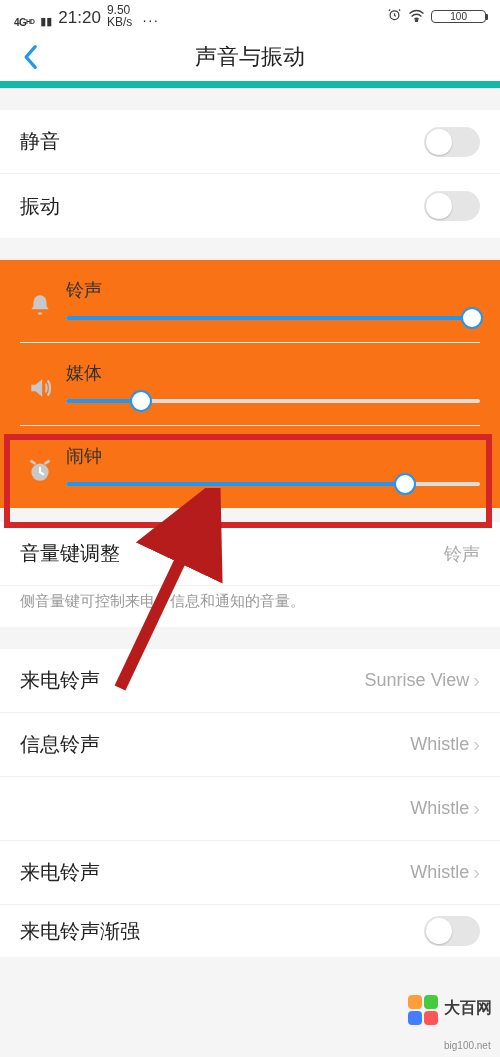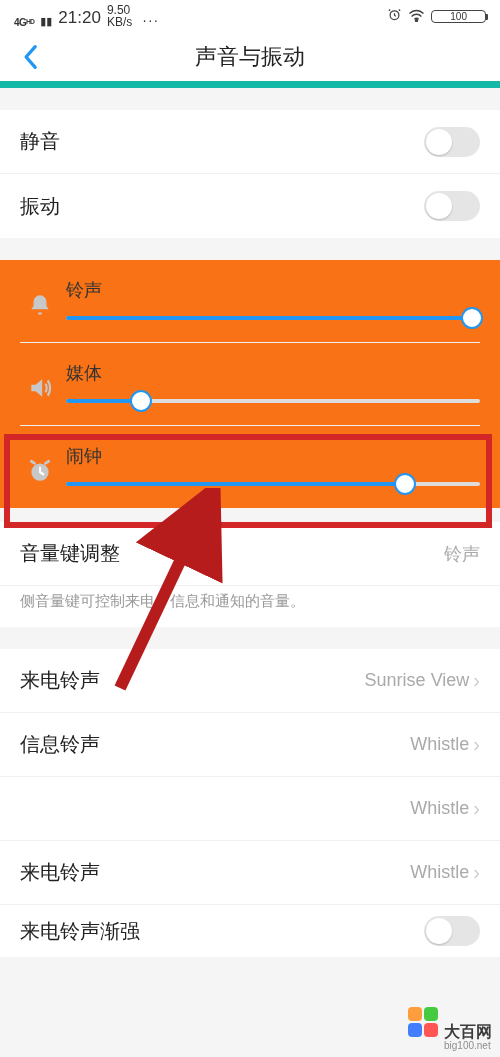--- a/index.html
+++ b/index.html
@@ -35,21 +35,21 @@
   .slider-fill { position:absolute; left:0; top:0; bottom:0; background:#2196f3; border-radius:2px; }
   .slider-thumb { position:absolute; top:50%; width:22px; height:22px; background:#fff; border:2px solid #2196f3; border-radius:50%; transform:translate(-50%,-50%); }
   .highlight-box { position:absolute; border:6px solid #d32626; pointer-events:none; z-index:10; }
   .arrow-svg { position:absolute; pointer-events:none; z-index:11; }
   .desc-row { background:#fff; padding: 6px 20px 16px 20px; font-size:15px; color:#999; }
   .section { background:#f97316; }
   .watermark { position:absolute; right:8px; bottom:6px; display:flex; align-items:center; gap:6px; opacity:.95; }
   .wm-logo { width:30px; height:30px; display:grid; grid-template-columns:1fr 1fr; grid-template-rows:1fr 1fr; gap:2px; }
   .wm-logo span { border-radius:4px; }
   .wm-text { font-size:16px; font-weight:700; color:#333; line-height:1;margin-top:32px; }
-  .wm-sub { font-size:10px; color:#888; }
+  .wm-sub { font-size:10px; color:#888;margin-top:24px; }
 </style>
 </head>
 <body>
 
 <div class="status-bar">
   <div class="sb-left">
     <span class="sb-net">4Gᴴᴰ</span>
     <span style="font-size:11px">▮▮</span>
     <span class="sb-time">21:20</span>
     <span class="sb-rate">

